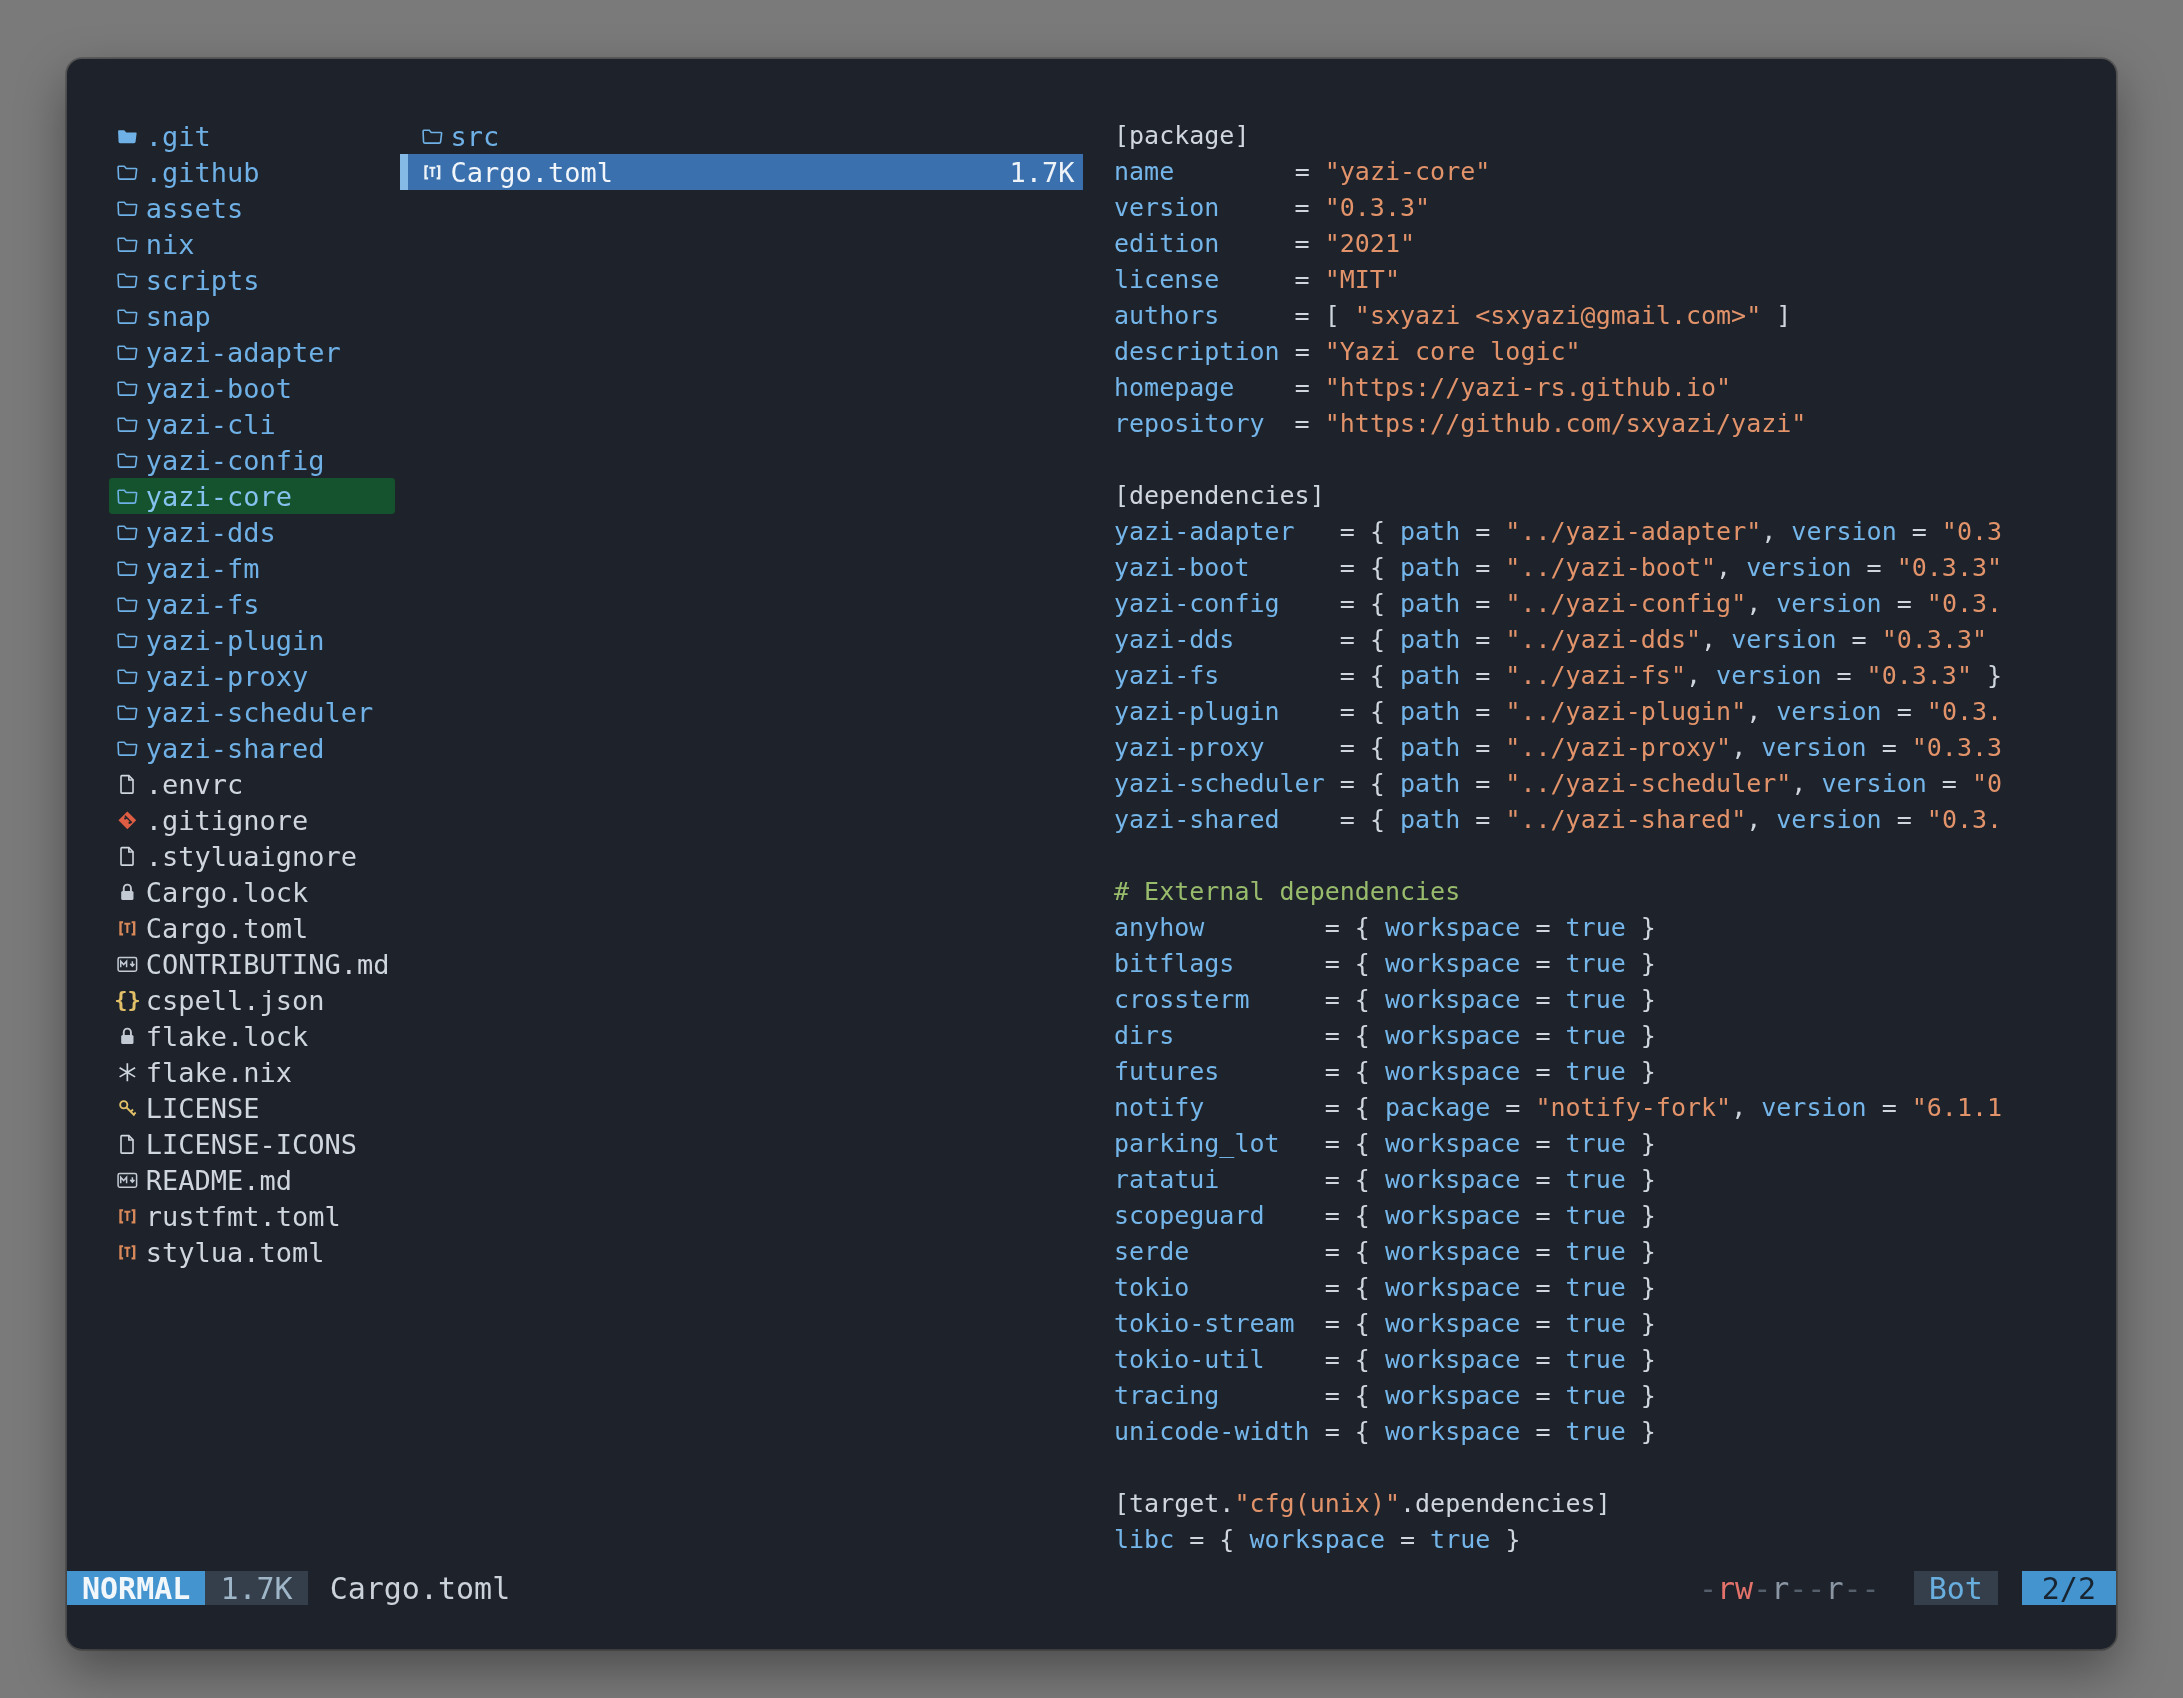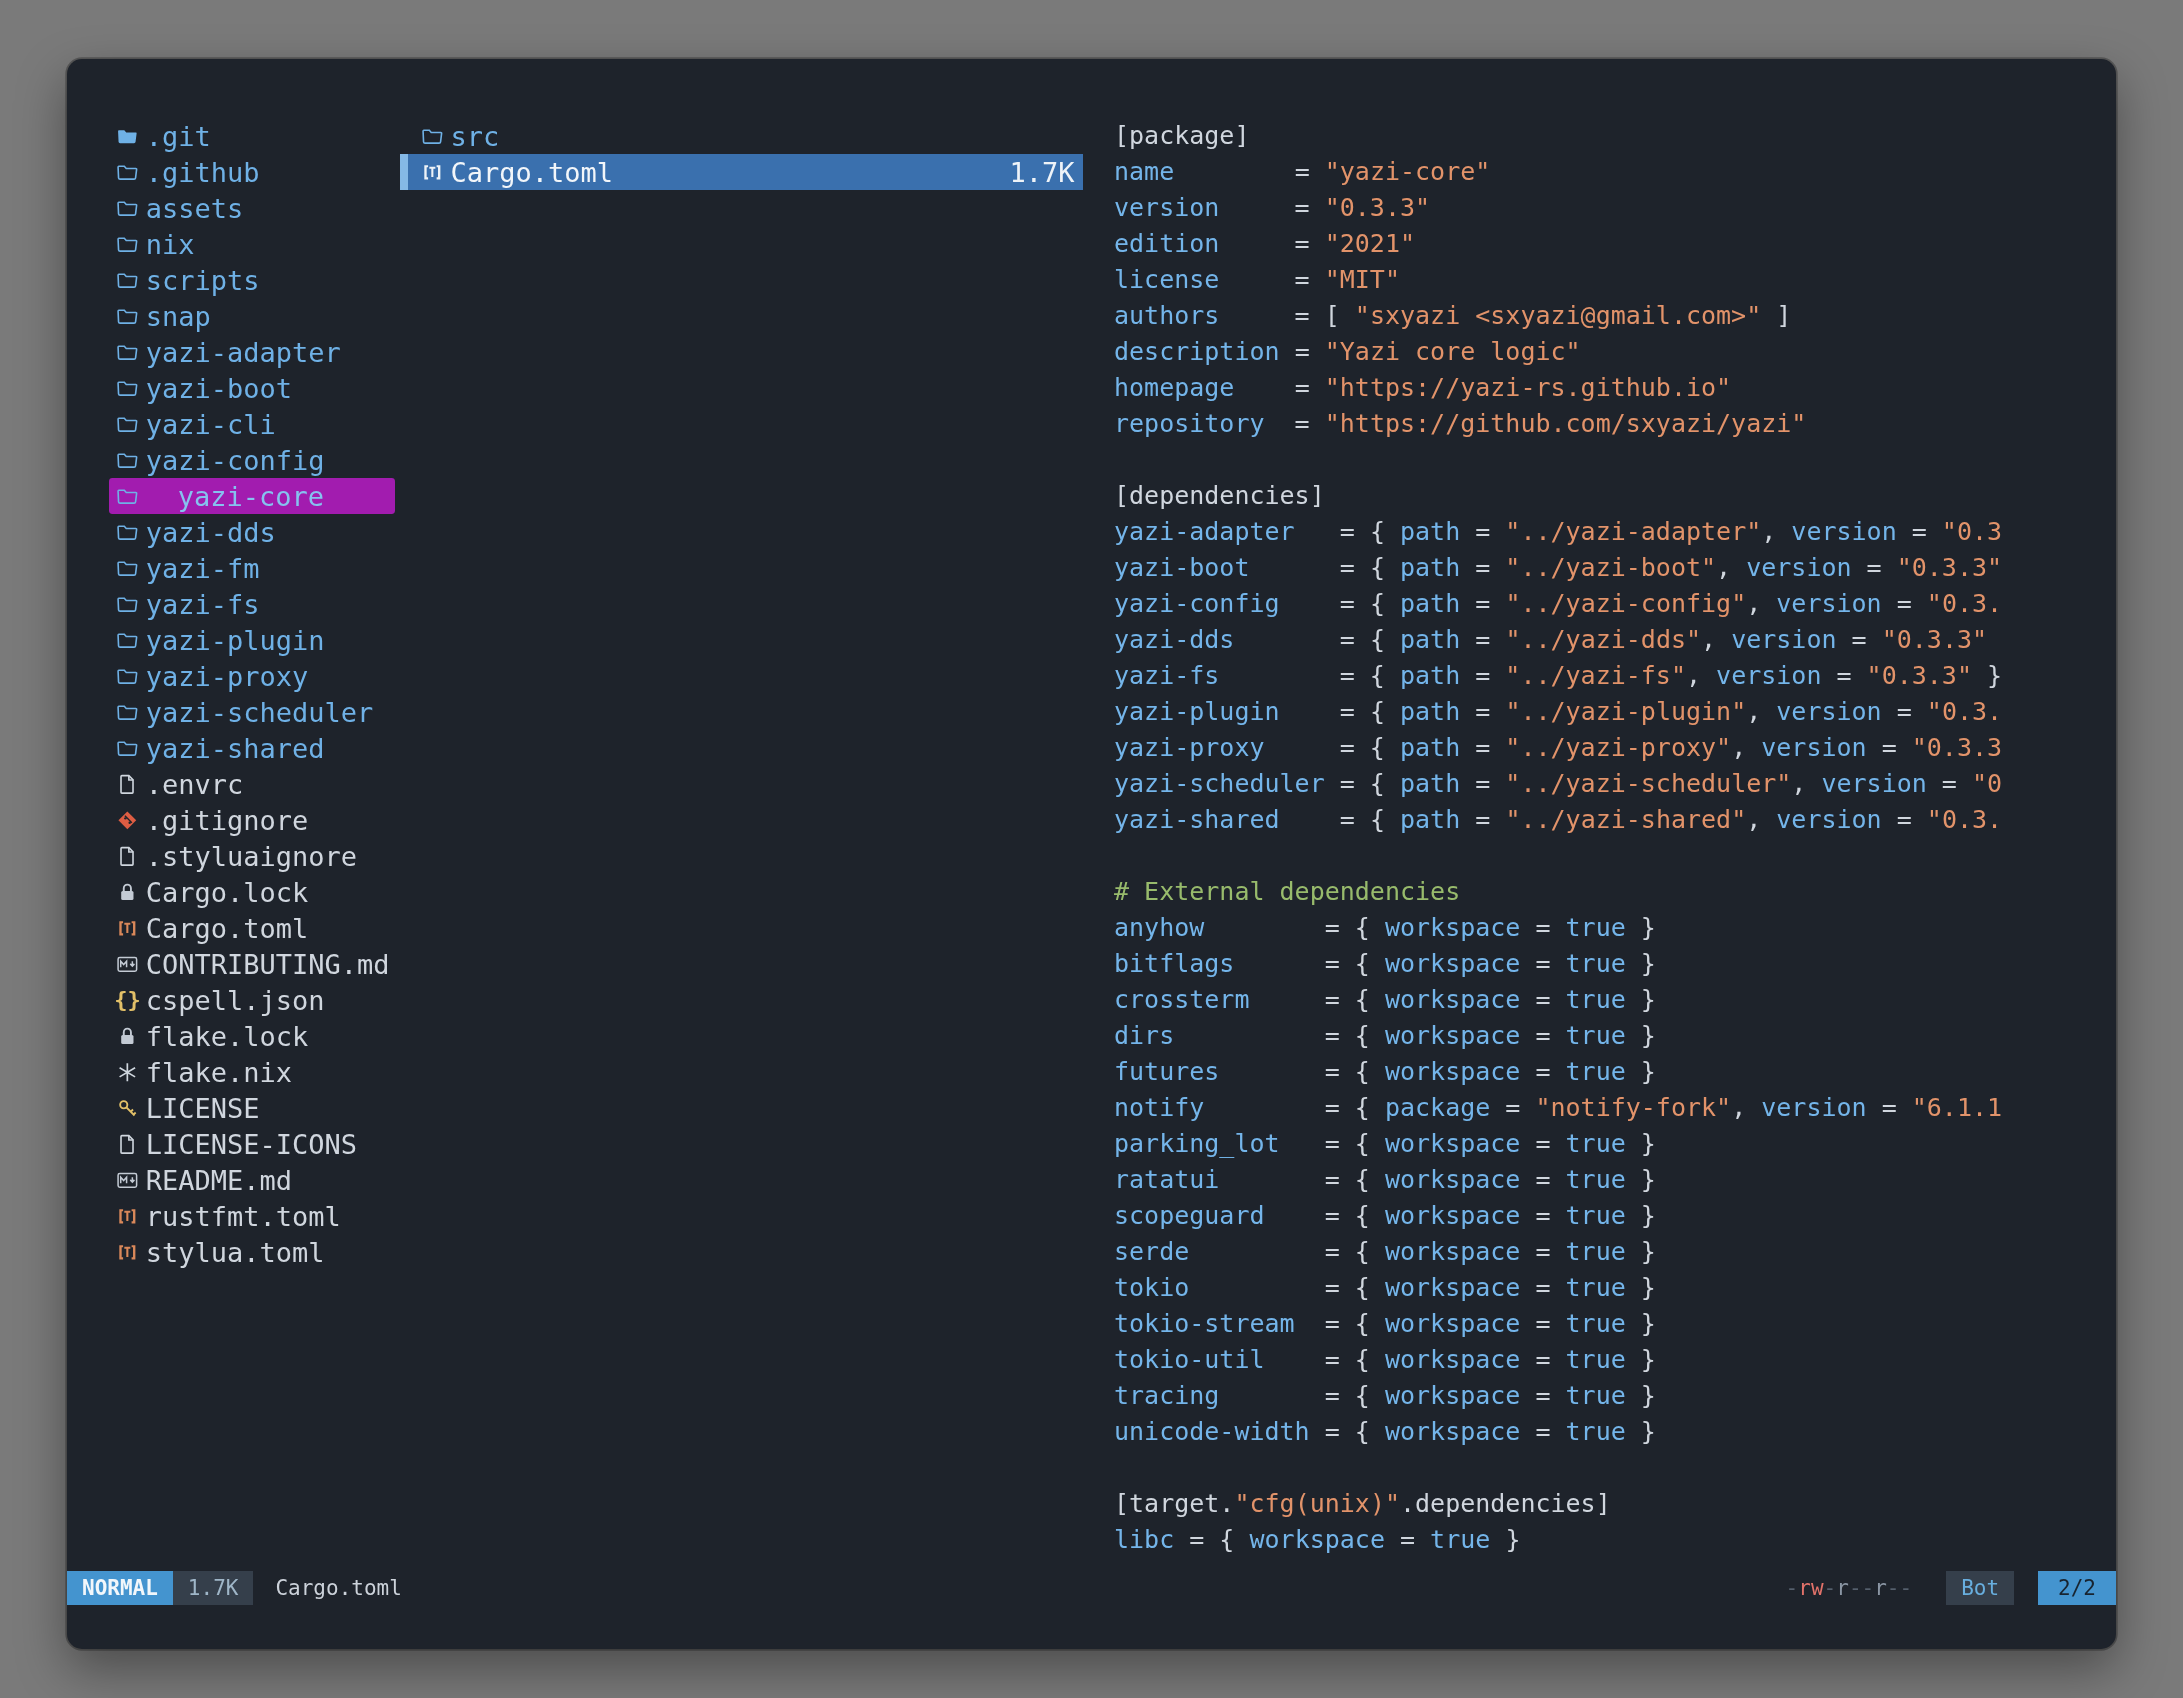--- a/index.html
+++ b/index.html
@@ -18,21 +18,21 @@
   .row{height:36px;display:flex;align-items:center;position:relative;
     font-size:27px;white-space:pre;border-radius:3.4px;padding:0 8.4px 0 3.4px;}
   .panel.current .row{padding-left:17px;border-radius:0;}
   .icon{width:30px;flex:none;display:flex;align-items:center;justify-content:center;}
   .icon svg{display:block;width:22.7px;height:22.7px;}
   .icon .tglyph{font-size:22px;font-weight:bold;line-height:1;}
   .label{margin-left:3.4px;overflow:hidden;text-overflow:clip;}
   .label.dir{color:#6fb1e6;}
   .label.file{color:#d0d6de;}
   .size{margin-left:auto;color:#eef3f8;}
-  .row.sel-parent{background:#a21caf;gap:32px;}
+  .row.sel-parent{background:#14532d;}
   .row.sel-parent .label{color:#86c2ef;}
   .row.sel-current{background:#3a70ae;}
   .row.sel-current .label{color:#f2f6fa;}
   .marker{position:absolute;left:0;top:0;bottom:0;width:8.4px;background:#85b9e6;}
   
   .i-folder,.i-git-folder{color:#6fb1e6;}
   .i-file{color:#cfd6de;}
   .i-git{color:#de5d43;}
   .i-lock{color:#c3cad4;}
   .i-toml{color:#d9885a;}
@@ -43,21 +43,21 @@
   .row.sel-current .icon{color:#eef3f8;}
   
   .pline{height:36px;line-height:36px;font-size:25px;white-space:pre;overflow:hidden;}
   .seg-p{color:#d0d6de;}
   .seg-k{color:#74b5ea;}
   .seg-s{color:#e2936a;}
   .seg-c{color:#98bb6c;}
   .seg-b{color:#74b5ea;}
   
   .statusbar{height:34px;margin-bottom:44px;display:flex;align-items:stretch;
-    font-size:21px;flex:none;}
+    font-size:30px;flex:none;}
   .badge{display:flex;align-items:center;padding:0 15px;}
   .badge.mode{background:#4494cf;color:#f2f7fb;font-weight:bold;}
   .badge.size{background:#353f4b;color:#9fb6c8;}
   .filename{color:#ccd2da;margin-left:22px;display:flex;align-items:center;}
   .spacer{flex:1;}
   .perms{display:flex;align-items:center;margin-right:34px;}
   .badge.pos{background:#353f4b;color:#68aede;}
   .badge.counter{background:#4494cf;color:#182430;padding:0 20px;margin-left:24px;}
   .pc-dim{color:#555f6c;}
   .pc-hot{color:#e2726a;}

